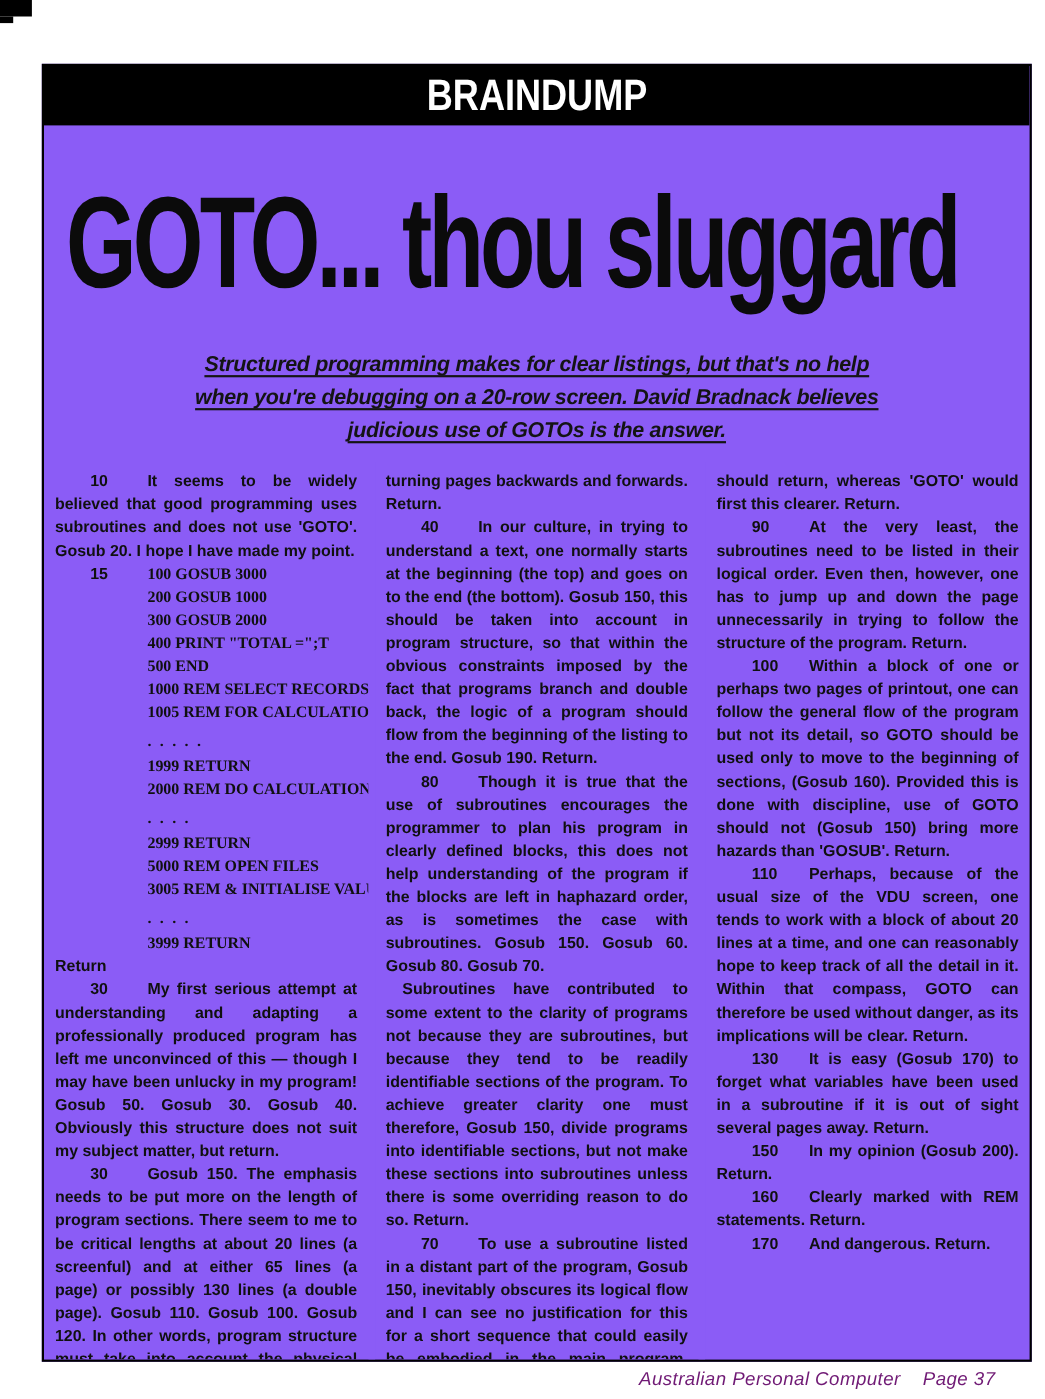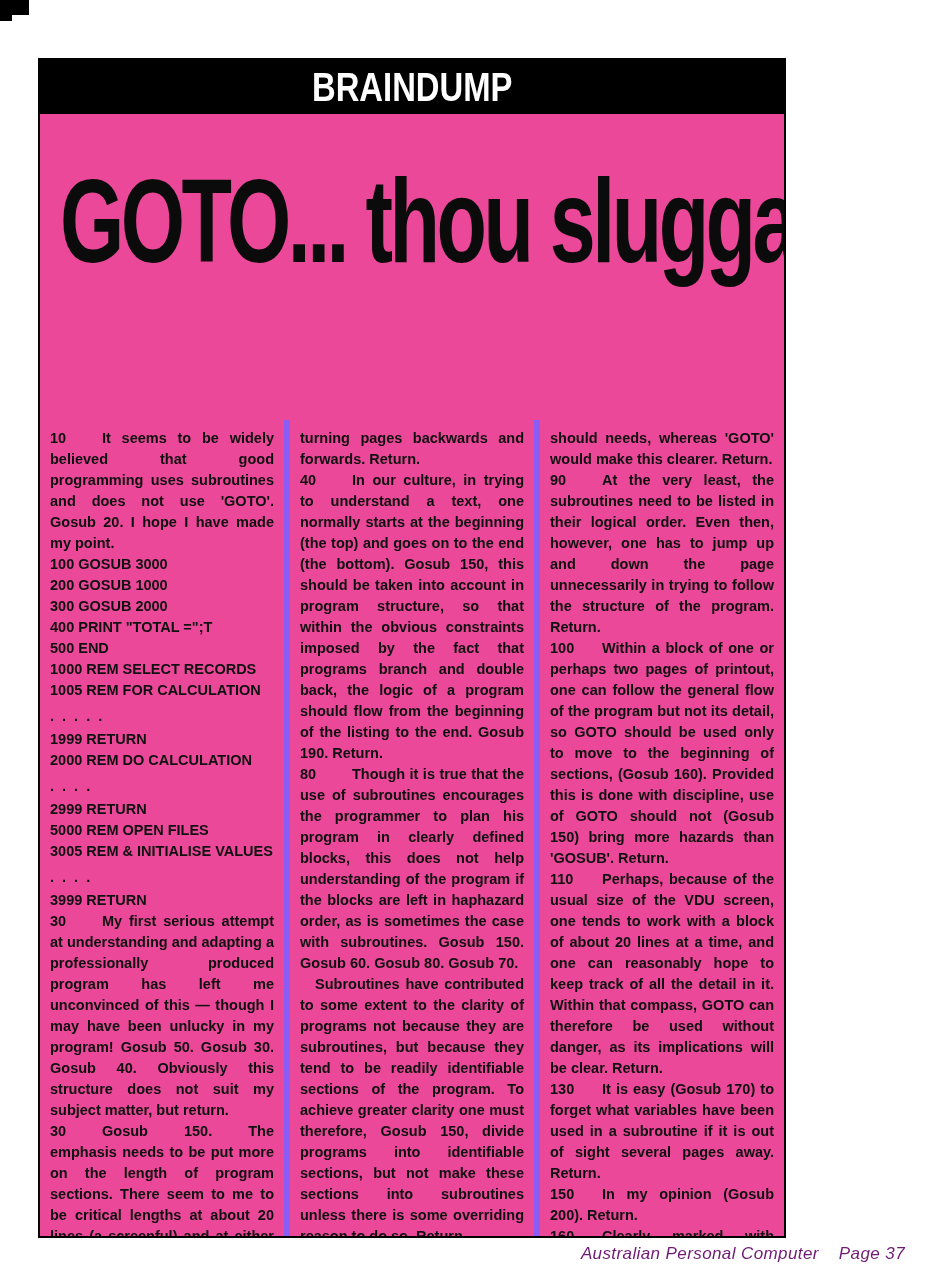--- a/index.html
+++ b/index.html
@@ -4,22 +4,22 @@
 <style>
   html,body{margin:0;padding:0;}
   body{
     width:950px;height:1272px;background:#ffffff;color:#101010;
     font-family:"Liberation Sans",sans-serif;position:relative;overflow:hidden;
   }
   .scan-mark{position:absolute;left:0;top:0;width:29px;height:15px;background:#000;}
   .scan-mark2{position:absolute;left:0;top:15px;width:12px;height:6px;background:#000;}
 
   .article-box{
-    position:absolute;left:38px;top:58px;width:748px;height:1180px;
-    border:2px solid #000;box-sizing:border-box;background:#ec4899;overflow:hidden;
+    position:absolute;left:38px;top:58px;width:900px;height:1180px;
+    border:2px solid #000;box-sizing:border-box;background:#8b5cf6;overflow:hidden;
   }
   .banner{
     position:absolute;top:0;left:0;right:0;height:54px;background:#000;
     text-align:center;line-height:54px;
   }
   .banner-title{
     display:inline-block;color:#fff;font-weight:bold;font-size:40px;
     letter-spacing:0px;transform:scaleX(0.82);transform-origin:center;
     line-height:54px;vertical-align:top;
   }
@@ -39,78 +39,85 @@
   .article-body{
     position:absolute;top:360px;left:0;right:0;bottom:0;display:flex;
   }
   .col{
     flex:1 1 0;padding:8px 10px 0 10px;box-sizing:border-box;
     font-size:14.5px;line-height:21px;font-weight:bold;overflow:hidden;
   }
   .col + .col{border-left:6px solid #8b5cf6;}
   .para{margin:0;text-align:justify;}
   .para.indent{text-indent:15px;}
-  .pnum{display:inline-block;min-width:52px;}
+  .pnum{display:inline-block;min-width:52px;margin-left:32px;}
   .codeblk{display:flex;}
   .codeblk .pnum{flex:0 0 52px;}
   .codelines{flex:1 1 auto;}
-  .codeline{white-space:pre;}
+  .codeline{white-space:pre;font-family:Liberation Serif, serif;}
   .codeline.dots{margin:5px 0 2px 0;letter-spacing:2px;}
   .footer{
     position:absolute;top:1244px;right:45px;font-style:italic;
     font-size:17px;color:#701a75;letter-spacing:0.4px;
   }
   .footer .page-no{margin-left:20px;}
 </style>
 </head>
 <body>
 
 <div class="scan-mark"></div>
 <div class="scan-mark2"></div>
 
 <div class="article-box">
   <div class="banner">
     <span class="banner-title">BRAINDUMP</span>
   </div>
   <div class="headline">GOTO... thou sluggard</div>
+  <div class="standfirst">
+      <div><span class="sf-line">Structured programming makes for clear listings, but that's no help</span></div>
+      <div><span class="sf-line">when you're debugging on a 20-row screen. David Bradnack believes</span></div>
+      <div><span class="sf-line">judicious use of GOTOs is the answer.</span></div>
+    </div>
   <div class="article-body">
     <div class="col">
         <p class="para"><span class="pnum">10</span>It seems to be widely believed that good programming uses subroutines and does not use 'GOTO'. Gosub 20. I hope I have made my point.</p>
         <div class="codeblk">
+          <span class="pnum">15</span>
           <div class="codelines">
             <div class="codeline">100 GOSUB 3000</div>
             <div class="codeline">200 GOSUB 1000</div>
             <div class="codeline">300 GOSUB 2000</div>
             <div class="codeline">400 PRINT "TOTAL =";T</div>
             <div class="codeline">500 END</div>
             <div class="codeline">1000 REM SELECT RECORDS</div>
             <div class="codeline">1005 REM FOR CALCULATION</div>
             <div class="codeline dots">. . . . .</div>
             <div class="codeline">1999 RETURN</div>
             <div class="codeline">2000 REM DO CALCULATION</div>
             <div class="codeline dots">. . . .</div>
             <div class="codeline">2999 RETURN</div>
             <div class="codeline">5000 REM OPEN FILES</div>
             <div class="codeline">3005 REM &amp; INITIALISE VALUES</div>
             <div class="codeline dots">. . . .</div>
             <div class="codeline">3999 RETURN</div>
           </div>
         </div>
+        <p class="para">Return</p>
         <p class="para"><span class="pnum">30</span>My first serious attempt at understanding and adapting a professionally produced program has left me unconvinced of this — though I may have been unlucky in my program! Gosub 50. Gosub 30. Gosub 40. Obviously this structure does not suit my subject matter, but return.</p>
         <p class="para"><span class="pnum">30</span>Gosub 150. The emphasis needs to be put more on the length of program sections. There seem to me to be critical lengths at about 20 lines (a screenful) and at either 65 lines (a page) or possibly 130 lines (a double page). Gosub 110. Gosub 100. Gosub 120. In other words, program structure must take into account the physical constraints of how much of a program one can examine closely 'at a glance' as one unit (a screenful?), and how much one can get a reasonable overview of (one or two pages?).</p>
       </div>
     <div class="col">
         <p class="para">turning pages backwards and forwards. Return.</p>
         <p class="para"><span class="pnum">40</span>In our culture, in trying to understand a text, one normally starts at the beginning (the top) and goes on to the end (the bottom). Gosub 150, this should be taken into account in program structure, so that within the obvious constraints imposed by the fact that programs branch and double back, the logic of a program should flow from the beginning of the listing to the end. Gosub 190. Return.</p>
         <p class="para"><span class="pnum">80</span>Though it is true that the use of subroutines encourages the programmer to plan his program in clearly defined blocks, this does not help understanding of the program if the blocks are left in haphazard order, as is sometimes the case with subroutines. Gosub 150. Gosub 60. Gosub 80. Gosub 70.</p>
         <p class="para indent">Subroutines have contributed to some extent to the clarity of programs not because they are subroutines, but because they tend to be readily identifiable sections of the program. To achieve greater clarity one must therefore, Gosub 150, divide programs into identifiable sections, but not make these sections into subroutines unless there is some overriding reason to do so. Return.</p>
         <p class="para"><span class="pnum">70</span>To use a subroutine listed in a distant part of the program, Gosub 150, inevitably obscures its logical flow and I can see no justification for this for a short sequence that could easily be embodied in the main program. Gosub 130. Return.</p>
       </div>
     <div class="col">
-        <p class="para">should needs, whereas 'GOTO' would make this clearer. Return.</p>
+        <p class="para">should return, whereas 'GOTO' would first this clearer. Return.</p>
         <p class="para"><span class="pnum">90</span>At the very least, the subroutines need to be listed in their logical order. Even then, however, one has to jump up and down the page unnecessarily in trying to follow the structure of the program. Return.</p>
         <p class="para"><span class="pnum">100</span>Within a block of one or perhaps two pages of printout, one can follow the general flow of the program but not its detail, so GOTO should be used only to move to the beginning of sections, (Gosub 160). Provided this is done with discipline, use of GOTO should not (Gosub 150) bring more hazards than 'GOSUB'. Return.</p>
         <p class="para"><span class="pnum">110</span>Perhaps, because of the usual size of the VDU screen, one tends to work with a block of about 20 lines at a time, and one can reasonably hope to keep track of all the detail in it. Within that compass, GOTO can therefore be used without danger, as its implications will be clear. Return.</p>
         <p class="para"><span class="pnum">130</span>It is easy (Gosub 170) to forget what variables have been used in a subroutine if it is out of sight several pages away. Return.</p>
         <p class="para"><span class="pnum">150</span>In my opinion (Gosub 200). Return.</p>
         <p class="para"><span class="pnum">160</span>Clearly marked with REM statements. Return.</p>
         <p class="para"><span class="pnum">170</span>And dangerous. Return.</p>
       </div>
   </div>
 </div>

